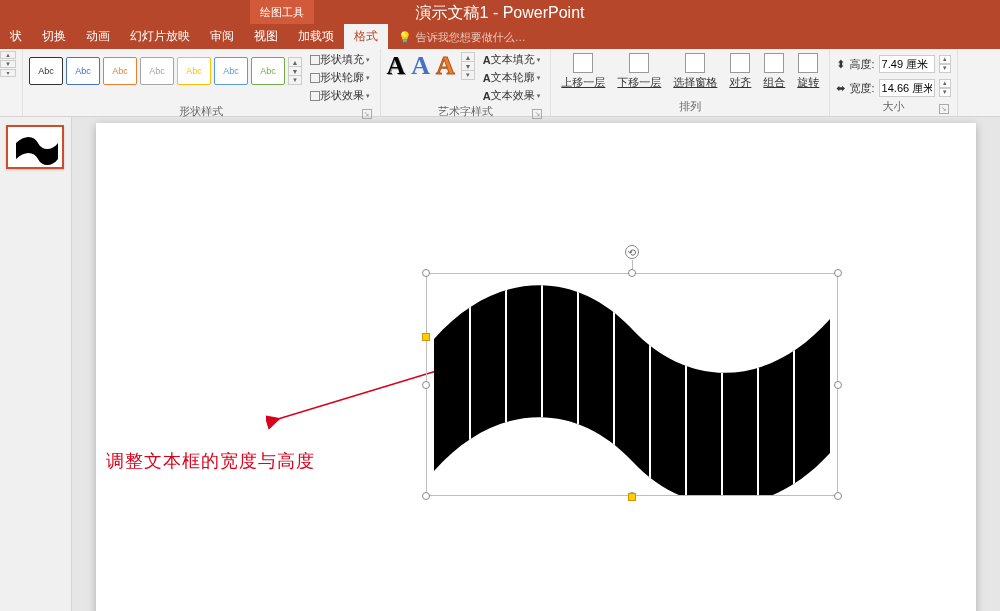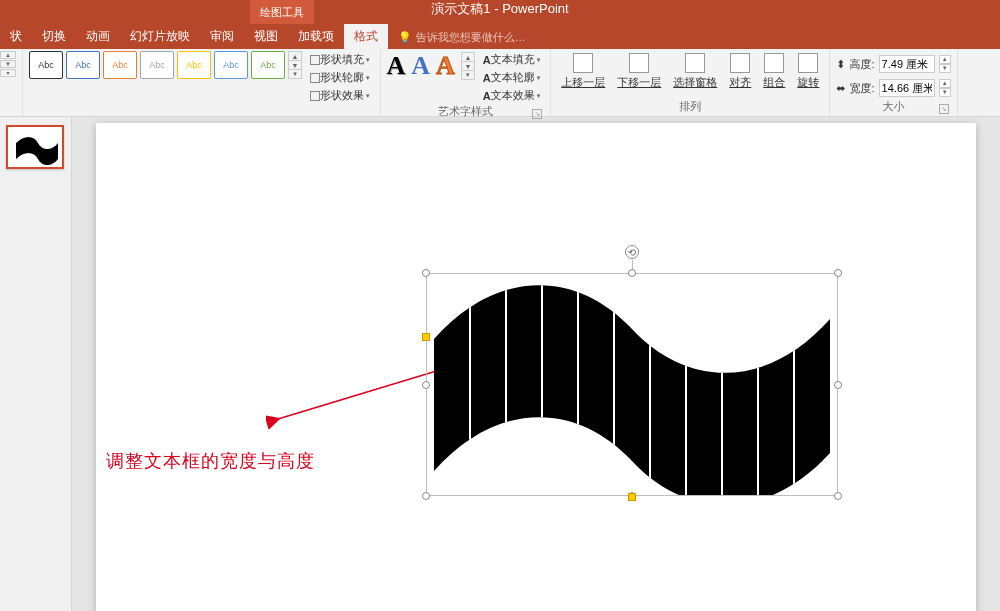--- a/index.html
+++ b/index.html
@@ -1,37 +1,37 @@
 <!DOCTYPE html>
 <html><head>
 <meta charset="utf-8">
 <style>
   * { margin: 0; padding: 0; box-sizing: border-box; font-family: "Microsoft YaHei", sans-serif; }
   body { width: 1000px; height: 611px; background: #e6e6e6; overflow: hidden; font-size: 12px; }
 
   
-  .titlebar { height: 24px; background: #b7472a; display: flex; align-items: flex-start; color: #fff; position: relative; }
+  .titlebar { height: 24px; background: #b7472a; display: flex; align-items: flex-end; color: #fff; position: relative; }
   .titlebar .contextual-tab { background: #d15a3a; padding: 0 10px; height: 24px; display: flex; align-items: center; font-size: 11px; margin-left: 250px; }
-  .titlebar .title { position: absolute; left: 50%; transform: translateX(-50%); font-size: 13px; }
+  .titlebar .title { position: absolute; left: 50%; transform: translateX(-50%); font-size: 16px; }
 
   
   .ribbon-tabs { height: 25px; background: #b7472a; display: flex; align-items: flex-end; color: #fff; }
   .ribbon-tabs .tab { padding: 4px 10px; font-size: 12px; cursor: pointer; }
   .ribbon-tabs .tab.active { background: #f3f3f3; color: #b7472a; }
   .ribbon-tabs .tell-me { color: #e8c6bb; font-size: 11px; margin-left: 10px; display: flex; align-items: center; gap: 4px; padding-bottom: 4px; }
 
   
   .ribbon { height: 68px; background: #f3f3f3; border-bottom: 1px solid #d4d4d4; display: flex; }
   .group { border-right: 1px solid #e1e1e1; padding: 2px 6px 0 6px; display: flex; flex-direction: column; position: relative; }
   .group-body { display: flex; align-items: flex-start; gap: 4px; flex: 1; }
   .group-label { text-align: center; font-size: 11px; color: #666; padding-bottom: 2px; position: relative; }
   .group-label .launcher { position: absolute; right: 2px; bottom: 2px; width: 10px; height: 10px; border: 1px solid #aaa; font-size: 7px; line-height: 8px; text-align: center; color: #999; }
 
   
-  .style-gallery { display: flex; gap: 3px; flex-wrap: nowrap; }
+  .style-gallery { display: flex; gap: 3px; flex-wrap: nowrap; margin-top: 6px; }
   .style-swatch { width: 34px; height: 28px; border: 1px solid #ccc; background: #fff; display: flex; align-items: center; justify-content: center; font-size: 9px; color: #333; border-radius: 2px; cursor: pointer; }
   .style-swatch.c1 { border-color: #333; }
   .style-swatch.c2 { border-color: #4472c4; color:#4472c4; }
   .style-swatch.c3 { border-color: #ed7d31; color:#ed7d31; }
   .style-swatch.c4 { border-color: #a5a5a5; color:#a5a5a5; }
   .style-swatch.c5 { border-color: #ffc000; color:#ffc000; }
   .style-swatch.c6 { border-color: #5b9bd5; color:#5b9bd5; }
   .style-swatch.c7 { border-color: #70ad47; color:#70ad47; }
   .gallery-more { width: 14px; height: 28px; border: 1px solid #ccc; display: flex; flex-direction: column; }
   .gallery-more div { flex:1; display:flex; align-items:center; justify-content:center; font-size:7px; color:#666; }
@@ -152,20 +152,21 @@
             <span>形状轮廓</span>
             <span class="dd">▾</span>
           </div>
         <div class="menu-btn">
             <span class="sq"></span>
             <span>形状效果</span>
             <span class="dd">▾</span>
           </div>
       </div>
     </div>
+    <div class="group-label"><span>形状样式</span><span class="launcher">↘</span></div>
   </div>
 
   <div class="group">
     <div class="group-body">
       <div class="wordart">
         <span class="A wa1">A</span>
         <span class="A wa2">A</span>
         <span class="A wa3">A</span>
         <div class="gallery-more">
             <div>▲</div>

